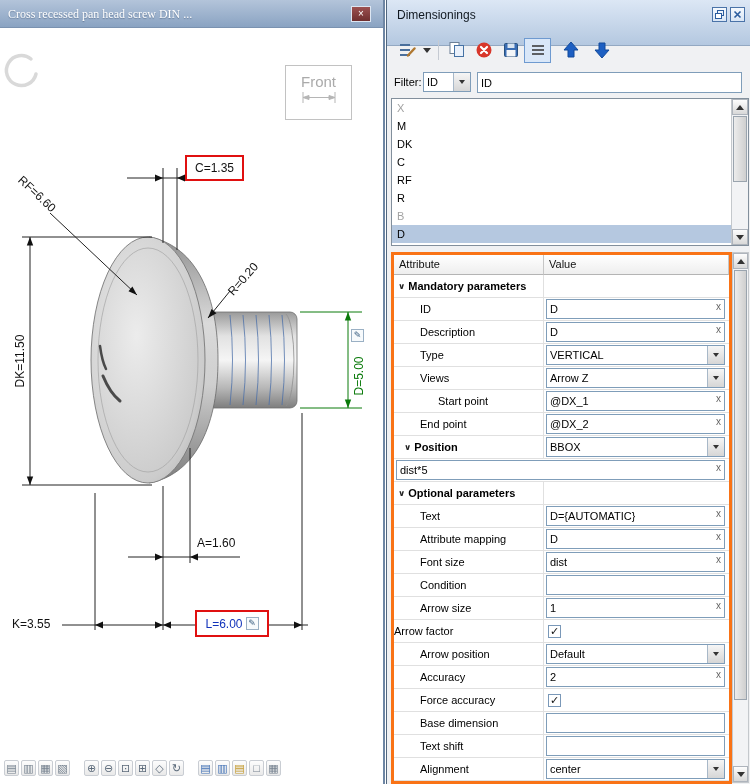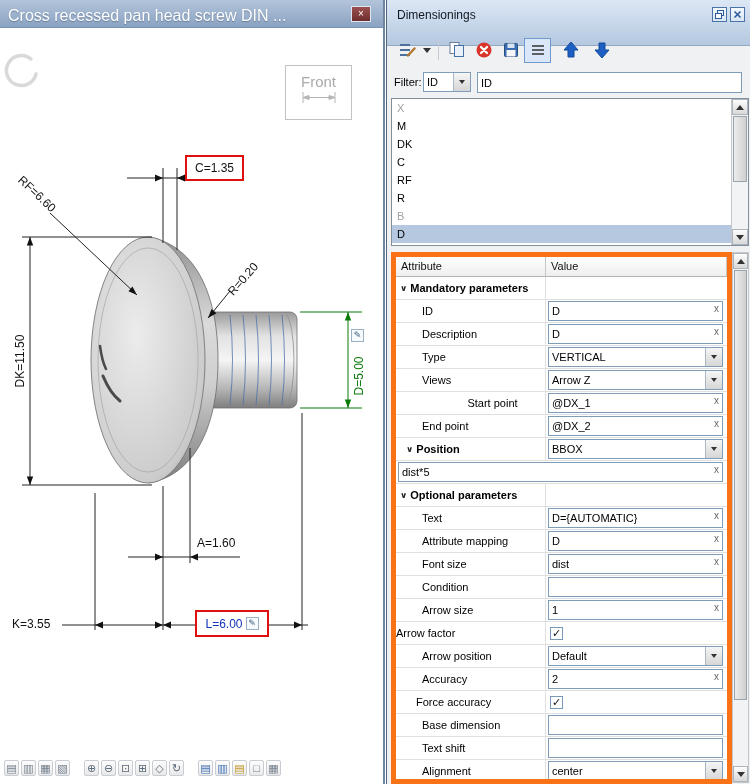--- a/index.html
+++ b/index.html
@@ -2,21 +2,21 @@
 <html><head>
 <meta charset="utf-8">
 <style>
   html,body{margin:0;padding:0;background:#e8e8e8;}
   *{box-sizing:border-box;}
   .stage{position:relative;width:750px;height:784px;font-family:"Liberation Sans","DejaVu Sans",sans-serif;overflow:hidden;background:#fff;}
 
   
   .win-left{position:absolute;left:0;top:0;width:385px;height:784px;background:#fff;border-right:2px solid #6e86a4;}
   .titlebar{position:relative;height:28px;background:linear-gradient(#b3c4da,#8aa3c2);border-bottom:1px solid #7a92b0;}
-  .title-text{position:absolute;left:8px;top:7px;font-size:16px;color:#ffffff;text-shadow:0 1px 1px rgba(60,80,110,.5);white-space:nowrap;}
+  .title-text{position:absolute;left:8px;top:7px;font-size:12px;color:#ffffff;text-shadow:0 1px 1px rgba(60,80,110,.5);white-space:nowrap;font-family:Liberation Serif, serif;}
   .doc-close{position:absolute;right:12px;top:6px;width:20px;height:16px;background:linear-gradient(#9c5050,#6e2e2e);border:1px solid #dde6f2;color:#fff;font-size:10px;line-height:14px;text-align:center;cursor:default;}
   .drawing{position:absolute;left:0;top:28px;right:0;bottom:0;background:#fff;overflow:hidden;}
   .drawing svg.canvas{position:absolute;left:0;top:0;}
 
   .dim{position:absolute;font-size:12px;color:#111;white-space:nowrap;}
   .dim.rot{text-align:center;}
   .red-frame{border:2px solid #e01010;background:#fff;display:flex;align-items:center;justify-content:center;gap:3px;}
   .blue{color:#1233bb;}
   .green{color:#0a7a0a;}
   .edit-ico{display:inline-flex;width:13px;height:13px;border:1px solid #9ab0c4;background:#f7fafc;color:#345a7d;font-size:9px;line-height:11px;align-items:center;justify-content:center;}
@@ -60,21 +60,21 @@
   .lb-item.dis{color:#a2a2a2;}
   .lb-item.sel{background:#b5c8e0;}
 
   .sb{position:absolute;background:#f2f3f5;}
   .sb-v{width:17px;}
   .sb-btn{position:absolute;left:0;right:0;height:16px;background:linear-gradient(#fdfdfd,#d8d8d8);border:1px solid #aeb4bc;display:flex;align-items:center;justify-content:center;}
   .sb-thumb{position:absolute;left:1px;right:1px;background:linear-gradient(90deg,#ececec,#cfcfcf);border:1px solid #9aa4ae;}
 
   .lb-scroll{right:0;top:0;bottom:0;border-left:1px solid #c4c8cc;}
 
-  .grid{position:absolute;left:4px;top:252px;width:341px;bottom:0;background:#fff;border:5px solid #f97316;overflow:hidden;}
+  .grid{position:absolute;left:4px;top:252px;width:341px;bottom:0;background:#fff;border:3px solid #f97316;overflow:hidden;}
   .thead{display:flex;height:20px;}
   .hcell{font-size:11px;color:#111;padding:3px 0 0 5px;background:linear-gradient(#ffffff,#eeeeee);border-right:1px solid #c6c6c6;border-bottom:1px solid #b4b4b4;}
   .hcell.c1{width:150px;}
   .hcell.c2{flex:1;}
   .tbody{position:absolute;left:0;top:20px;right:0;bottom:0;overflow:hidden;}
   .trow{display:flex;height:23px;border-bottom:1px solid #e0e0e0;}
   .tcell{display:flex;align-items:center;}
   .tcell.attr{width:150px;border-right:1px solid #e0e0e0;font-size:11px;color:#000;}
   .tcell.val{flex:1;padding:1px 4px 1px 2px;}
   .lbl.b{font-weight:bold;}
@@ -380,21 +380,21 @@
             <div class="tcell val">
               <div class="field dd">
                 <span class="ftext">Arrow Z</span>
                 <span class="ddbtn">
                   <span class="tri-down"></span>
                 </span>
               </div>
             </div>
           </div>
           <div class="trow">
-            <div class="tcell attr" style="padding-left: 44px; justify-content: center;">
+            <div class="tcell attr" style="padding-left: 44px;">
               <span class="lbl">Start point</span>
             </div>
             <div class="tcell val">
               <div class="field">
                 <span class="ftext">@DX_1</span>
                 <span class="xbtn">x</span>
               </div>
             </div>
           </div>
           <div class="trow">
@@ -517,21 +517,21 @@
               <span class="lbl">Accuracy</span>
             </div>
             <div class="tcell val">
               <div class="field">
                 <span class="ftext">2</span>
                 <span class="xbtn">x</span>
               </div>
             </div>
           </div>
           <div class="trow">
-            <div class="tcell attr" style="padding-left: 20px;">
+            <div class="tcell attr" style="padding-left: 26px;">
               <span class="lbl">Force accuracy</span>
             </div>
             <div class="tcell val">
               <span class="cb">✓</span>
             </div>
           </div>
           <div class="trow">
             <div class="tcell attr" style="padding-left: 26px;">
               <span class="lbl">Base dimension</span>
             </div>

